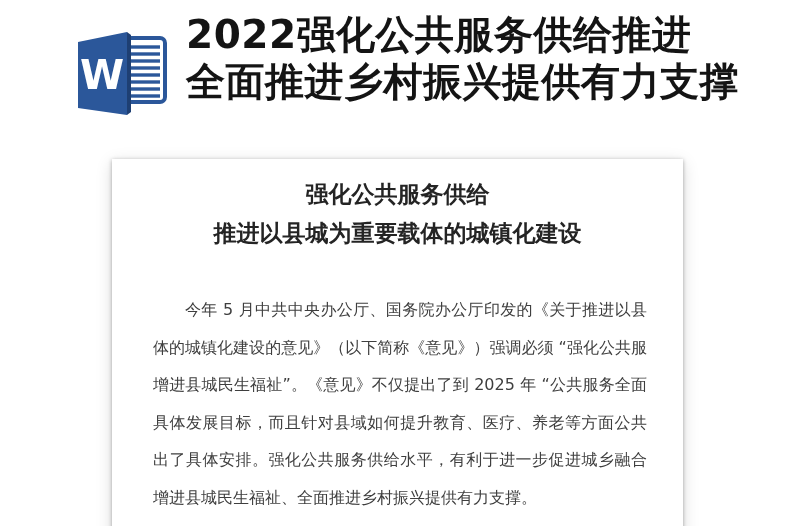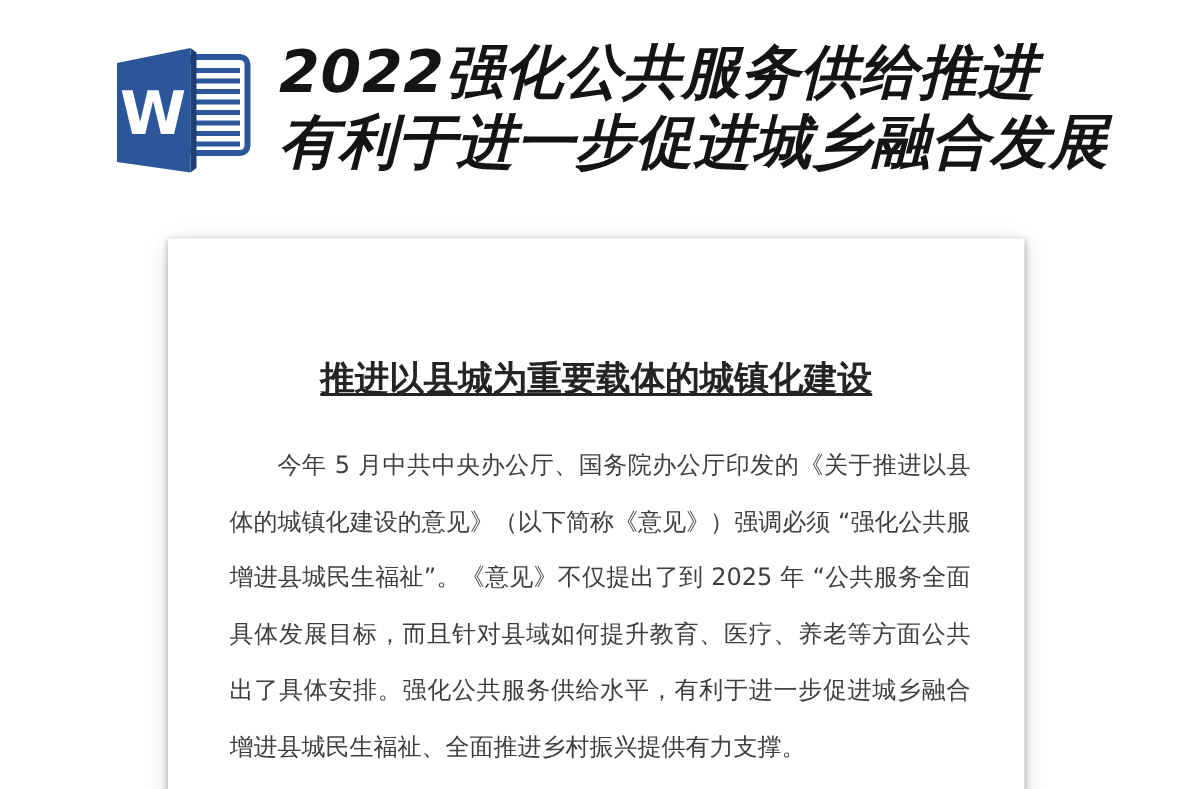--- a/index.html
+++ b/index.html
@@ -14,45 +14,44 @@
   
   .header-link {
     position:absolute; left:0; top:0; width:800px; height:140px;
     cursor:pointer;
   }
   .word-icon {
     position:absolute; left:63px; top:28px;
     width:110px; height:94px;
   }
   .big-title {
-    position:absolute; left:186px; top:25px;
+    position:absolute; left:186px; top:11px;
     font-size:39px; line-height:47px;
     font-weight:900;
     color:#141414;
     letter-spacing:0.5px;
     white-space:nowrap;
-    font-style:italic;
   }
 
   
   .doc-page {
     position:absolute; left:112px; top:159px;
     width:571px; height:380px;
     background:#ffffff;
     box-shadow:0 1px 4px rgba(0,0,0,0.32), 0 4px 16px rgba(0,0,0,0.14);
   }
   .doc-heading {
     position:absolute; left:0; right:0;
     text-align:center;
     font-size:23px; font-weight:bold;
     color:#242424;
     white-space:nowrap;
   }
   .doc-heading.line1 { top:20px; }
-  .doc-heading.line2 { top:78px;text-decoration:underline; }
+  .doc-heading.line2 { top:59px; }
 
   .doc-body {
     position:absolute; top:132px; left:41px;
     width:494px;
     font-size:16px;
     color:#3e3e3e;
   }
   .body-line {
     height:37.5px; line-height:37.5px;
     overflow:hidden;
@@ -87,25 +86,26 @@
 
         <polygon points="64,4 68,7 68,84 64,87" fill="#1E3F73"></polygon>
 
         <polygon points="15,14 64,4 64,87 15,80" fill="#2B579A"></polygon>
 
         <text x="39" y="61" font-size="40" font-weight="bold" fill="#ffffff" text-anchor="middle" font-family="DejaVu Sans, sans-serif">W</text>
       </svg>
     </span>
     <div class="big-title">
       <div>2022强化公共服务供给推进</div>
-      <div>有利于进一步促进城乡融合发展</div>
+      <div>全面推进乡村振兴提供有力支撑</div>
     </div>
   </div>
 
   <div class="doc-page">
+    <div class="doc-heading line1">强化公共服务供给</div>
     <div class="doc-heading line2">推进以县城为重要载体的城镇化建设</div>
 
     <div class="doc-body">
       <div class="body-line indent">今年 5 月中共中央办公厅、国务院办公厅印发的《关于推进以县城为重要载</div>
       <div class="body-line">体的城镇化建设的意见》（以下简称《意见》）强调必须 “强化公共服务供给，</div>
       <div class="body-line">增进县城民生福祉”。《意见》不仅提出了到 2025 年 “公共服务全面提升” 的</div>
       <div class="body-line">具体发展目标，而且针对县域如何提升教育、医疗、养老等方面公共服务水平作</div>
       <div class="body-line">出了具体安排。强化公共服务供给水平，有利于进一步促进城乡融合发展，为协</div>
       <div class="body-line last">增进县城民生福祉、全面推进乡村振兴提供有力支撑。</div>
     </div>

